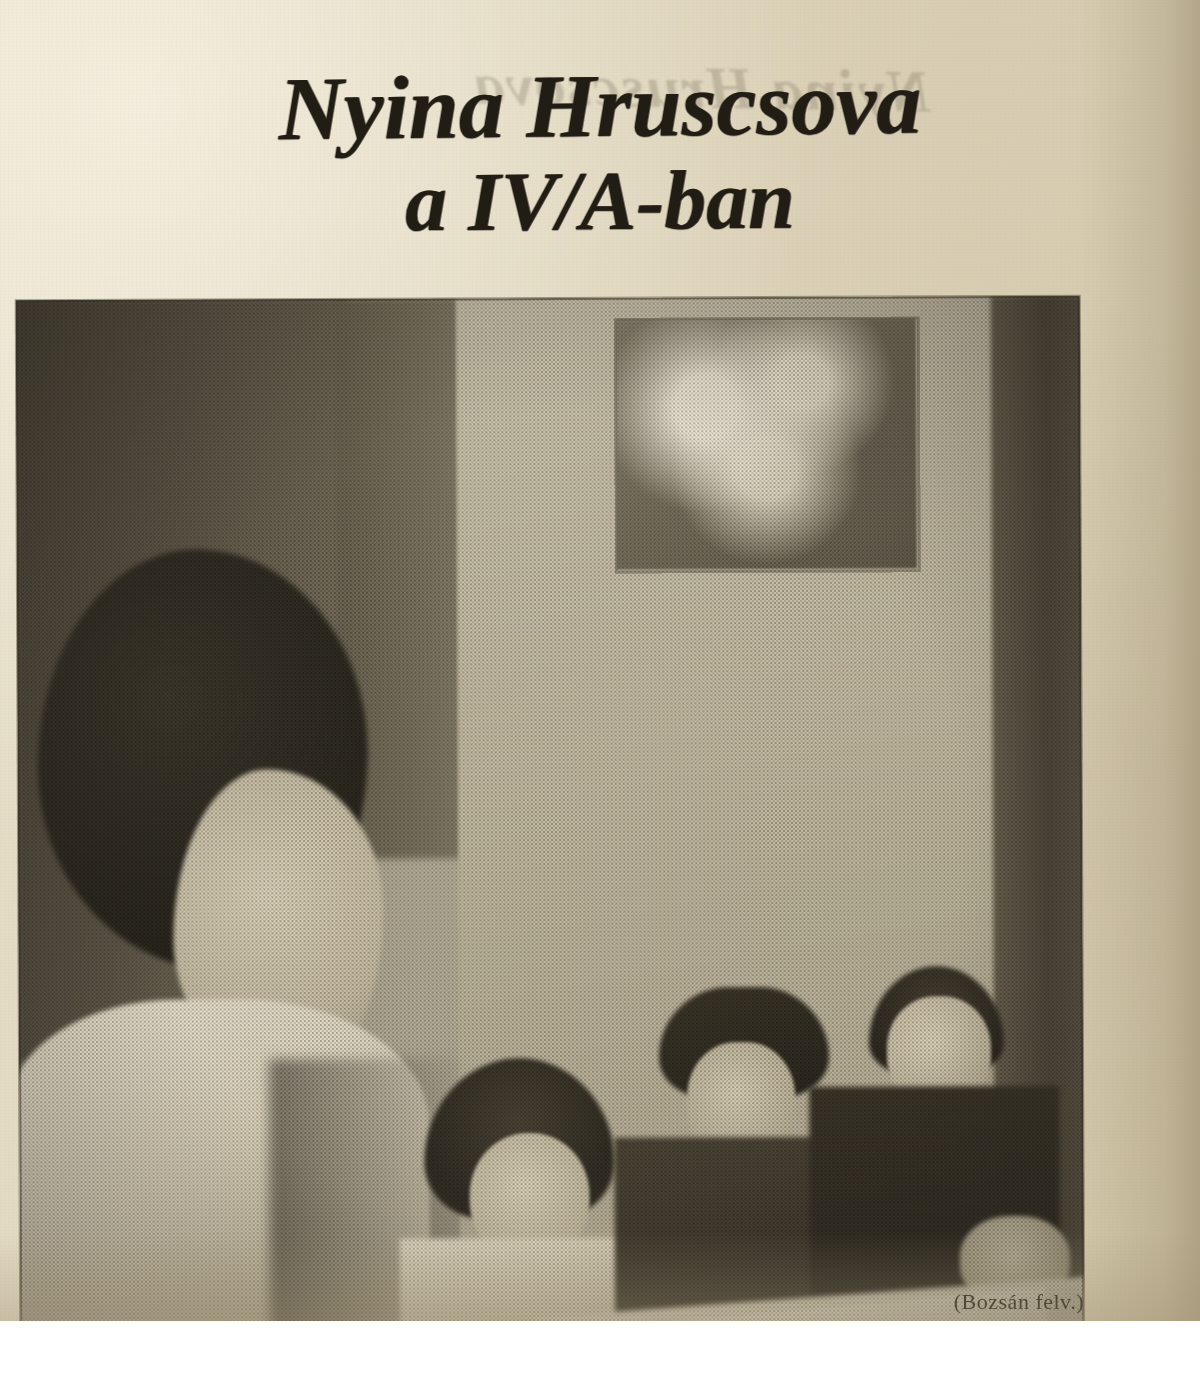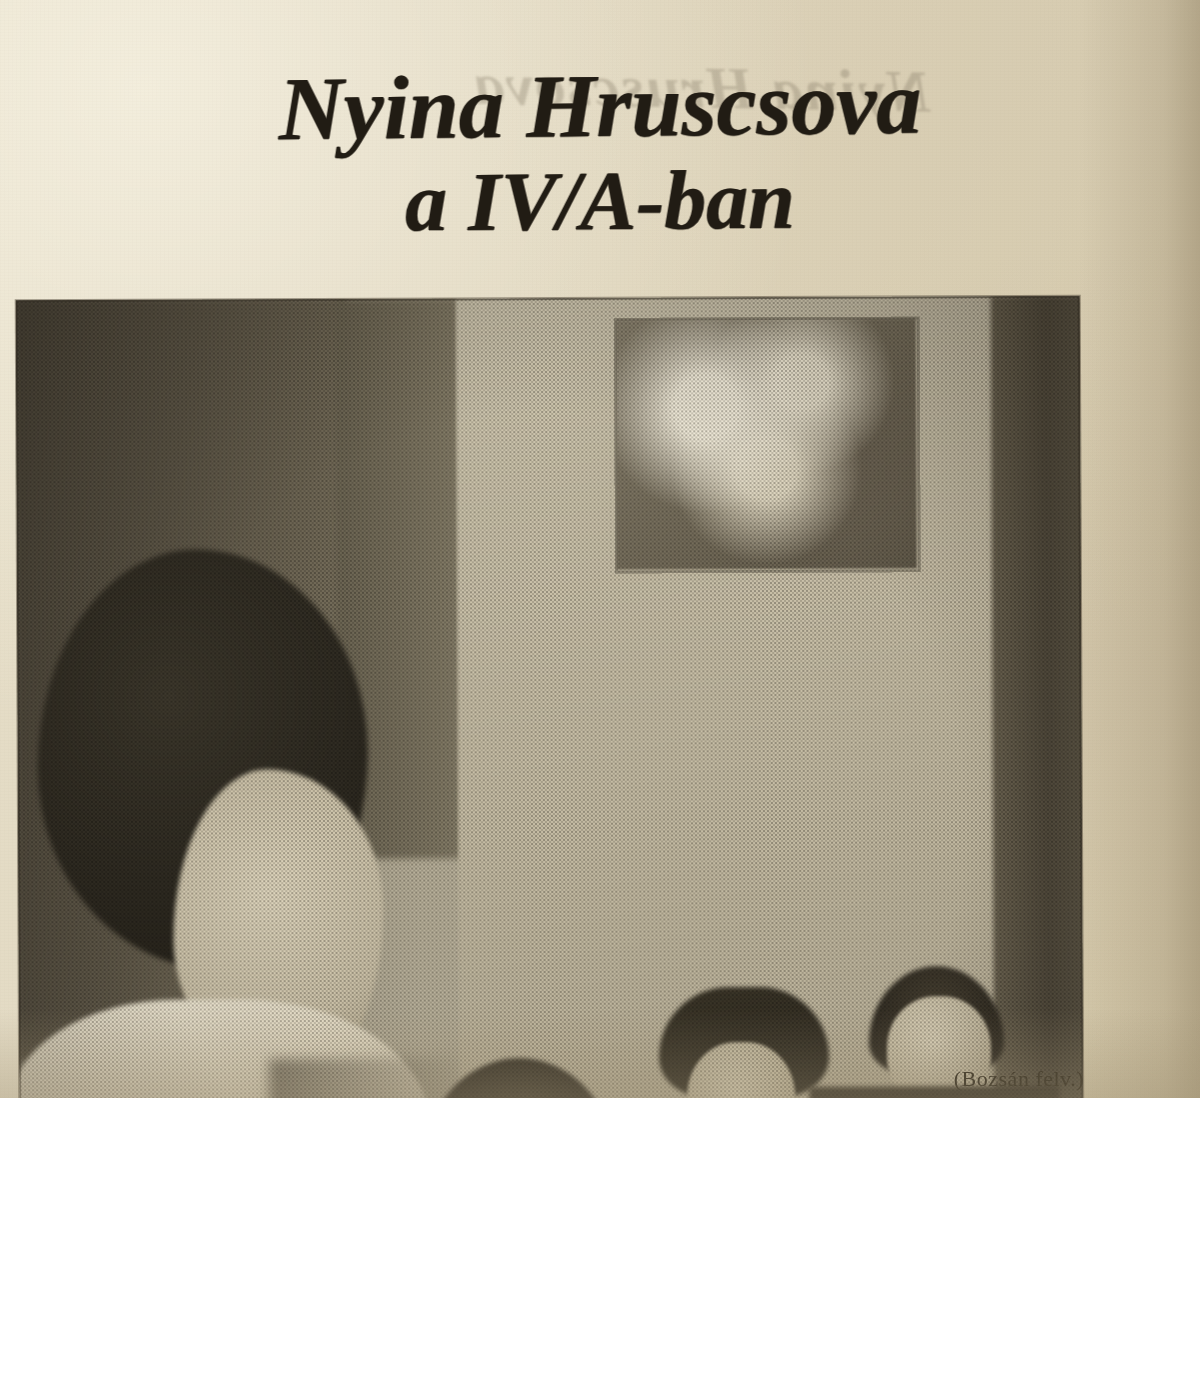--- a/index.html
+++ b/index.html
@@ -4,21 +4,21 @@
 <style>
   html, body {
     margin: 0;
     padding: 0;
     background: #ffffff;
   }
 
   #page {
     position: relative;
     width: 1200px;
-    height: 1098px;
+    height: 1321px;
     overflow: hidden;
     background: #fdba74;
     font-family: "Liberation Serif", serif;
   }
 
   
   #paper-texture {
     position: absolute;
     inset: 0;
     background:

